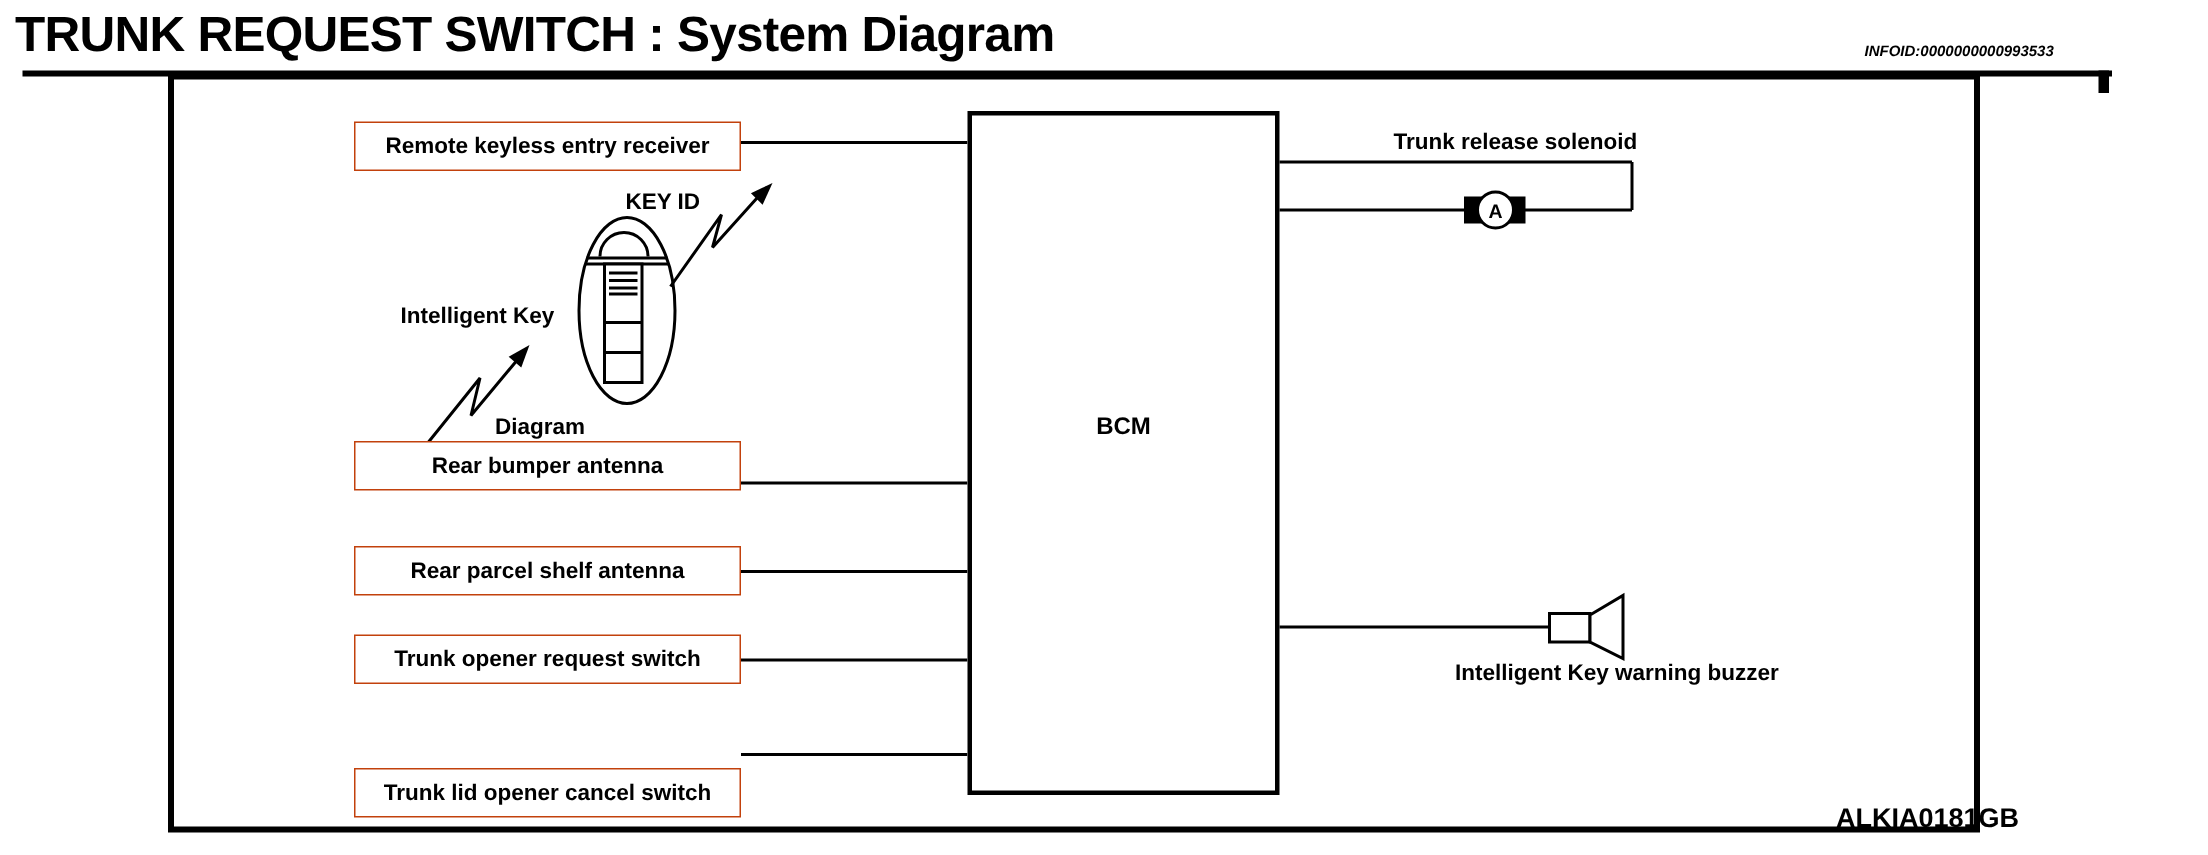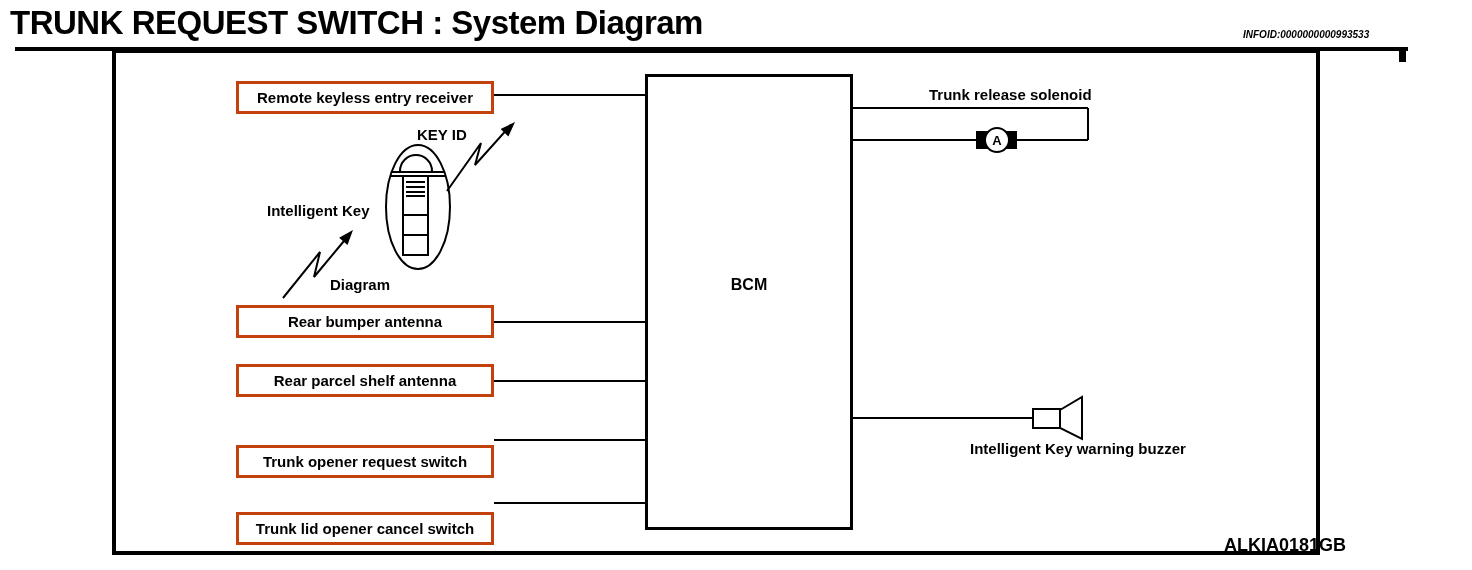--- a/index.html
+++ b/index.html
@@ -4,21 +4,21 @@
 <style>
   html,body{margin:0;padding:0;background:#fff;}
   #root{position:relative;width:1472px;height:570px;background:#fff;overflow:hidden;
         font-family:"Liberation Sans",sans-serif;color:#000;text-decoration:underline;}
   .abs{position:absolute;}
   #page-title{left:10px;top:4px;font-size:33px;font-weight:bold;letter-spacing:-0.5px;white-space:nowrap;}
   #infoid{left:1243px;top:29px;font-size:10px;font-style:italic;font-weight:bold;white-space:nowrap;}
   #title-underline{left:15px;top:47px;width:1393px;height:4px;background:#000;}
   #title-underline-tick{left:1399px;top:47px;width:7px;height:15px;background:#000;}
   #figure-border{left:112px;top:49px;width:1208px;height:506px;border:4px solid #000;box-sizing:border-box;}
-  .node-box{left:236px;width:258px;height:33px;border:3px solid #c2410c;box-sizing:border-box;background:#fff;
+  .node-box{left:236px;width:258px;height:33px;border:1px solid #c2410c;box-sizing:border-box;background:#fff;
             display:flex;align-items:center;justify-content:center;
             font-size:15px;font-weight:bold;white-space:nowrap;}
   #bcm-box{left:645px;top:74px;width:208px;height:456px;border:3px solid #000;box-sizing:border-box;background:#fff;}
   #bcm-label{position:absolute;left:0;top:199px;width:100%;text-align:center;font-size:16px;font-weight:bold;}
   .float-label{font-size:15px;font-weight:bold;white-space:nowrap;}
   #figure-code{left:1224px;top:535px;font-size:18px;font-weight:bold;white-space:nowrap;}
   svg{position:absolute;left:0;top:0;}
   .ln{stroke:#000;stroke-width:2;fill:none;}
   .shape{stroke:#000;stroke-width:2;fill:#fff;}
   .solid{fill:#000;stroke:none;}
@@ -85,27 +85,27 @@
     </g>
     <g>
       <polyline class="ln" points="283,298 320,252 314,277 349,235"></polyline>
       <polygon class="solid" points="353,230 347.5,245 339.1,237.8"></polygon>
     </g>
   </svg>
 
   <div class="abs node-box" style="top:81px;">
     <span>Remote keyless entry receiver</span>
   </div>
-  <div class="abs node-box" style="top:305px;">
+  <div class="abs node-box" style="top:294px;">
     <span>Rear bumper antenna</span>
   </div>
   <div class="abs node-box" style="top:364px;">
     <span>Rear parcel shelf antenna</span>
   </div>
-  <div class="abs node-box" style="top:445px;">
+  <div class="abs node-box" style="top:423px;">
     <span>Trunk opener request switch</span>
   </div>
   <div class="abs node-box" style="top:486px;margin-top:26px;">
     <span>Trunk lid opener cancel switch</span>
   </div>
 
   <div class="abs" id="bcm-box">
     <div id="bcm-label">BCM</div>
   </div>
 

